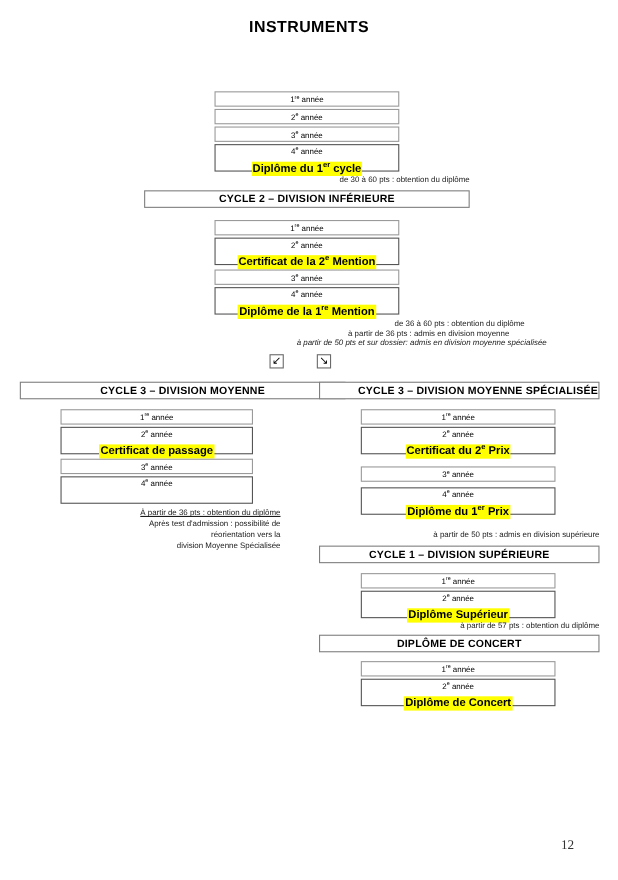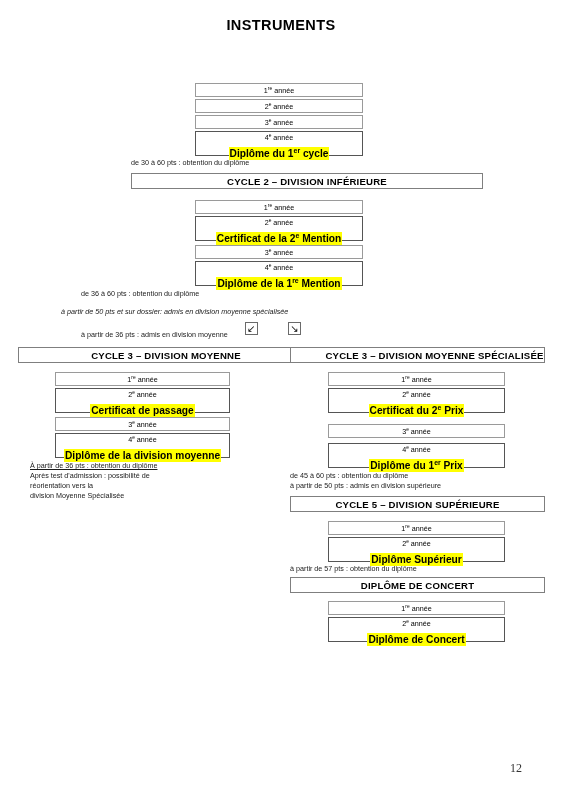--- a/index.html
+++ b/index.html
@@ -81,21 +81,21 @@
     font-size: 10.2px;
     font-weight: bold;
     line-height: 13px;
     background: #ffff00;
     padding: 0 1px;
     white-space: nowrap;
   }
 
   .note {
     position: absolute;
-    text-align: left;
+    text-align: right;
     font-size: 7.2px;
     line-height: 9.5px;
     color: #1a1a1a;
   }
 
   sup {
     font-size: 0.68em;
     vertical-align: super;
     line-height: 0;
   }
@@ -143,42 +143,42 @@
     <span>3<sup>e</sup> année</span>
   </div>
 
   <div class="dip-box" style="left:195px; top:131px; width:168px;">
     <span class="yr">4<sup>e</sup> année</span>
     <span class="dip">Diplôme du 1<sup>er</sup> cycle</span>
   </div>
 
   <div class="note" style="left:131px; top:158px; width:296px;">de 30 à 60 pts : obtention du diplôme</div>
 
-  <div class="hdr-box" style="left:131px; top:173px; width:352px;">CYCLE 2 – DIVISION INFÉRIEURE</div>
+  <div class="hdr-box" style="left:131px; top:173px; width:296px;">CYCLE 2 – DIVISION INFÉRIEURE</div>
 
   <div class="year-box" style="left:195px; top:200px; width:168px;">
     <span>1<sup>re</sup> année</span>
   </div>
 
   <div class="dip-box" style="left:195px; top:216px; width:168px;">
     <span class="yr">2<sup>e</sup> année</span>
     <span class="dip">Certificat de la 2<sup>e</sup> Mention</span>
   </div>
 
   <div class="year-box" style="left:195px; top:245px; width:168px;">
     <span>3<sup>e</sup> année</span>
   </div>
 
   <div class="dip-box" style="left:195px; top:261px; width:168px;">
     <span class="yr">4<sup>e</sup> année</span>
     <span class="dip">Diplôme de la 1<sup>re</sup> Mention</span>
   </div>
 
   <div class="note" style="left:81px; top:289px; width:396px;">de 36 à 60 pts : obtention du diplôme</div>
-  <div class="note" style="left:81px; top:298px; width:396px;margin-top:32px;">à partir de 36 pts : admis en division moyenne</div>
+  <div class="note" style="left:67px; top:298px; width:396px;">à partir de 36 pts : admis en division moyenne</div>
   <div class="note" style="left:61px; top:307px; width:436px;font-style:italic;">à partir de 50 pts et sur dossier: admis en division moyenne spécialisée</div>
 
   <div class="arrow-box" style="left:245px; top:322px;">↙</div>
   <div class="arrow-box" style="left:288px; top:322px;">↘</div>
 
   <div class="hdr-box" style="left:18px; top:347px; width:296px;">CYCLE 3 – DIVISION MOYENNE</div>
 
   <div class="year-box" style="left:55px; top:372px; width:175px;">
     <span>1<sup>re</sup> année</span>
   </div>
@@ -187,21 +187,20 @@
     <span class="yr">2<sup>e</sup> année</span>
     <span class="dip">Certificat de passage</span>
   </div>
 
   <div class="year-box" style="left:55px; top:417px; width:175px;">
     <span>3<sup>e</sup> année</span>
   </div>
 
   <div class="dip-box" style="left:55px; top:433px; width:175px;">
     <span class="yr">4<sup>e</sup> année</span>
-    <span class="dip">Diplôme de la division moyenne</span>
   </div>
 
   <div class="note" style="left:30px; top:461px; width:225px;text-decoration:underline;">À partir de 36 pts : obtention du diplôme</div>
   <div class="note" style="left:30px; top:471px; width:225px;">Après test d'admission : possibilité de</div>
   <div class="note" style="left:30px; top:481px; width:225px;">réorientation vers la</div>
   <div class="note" style="left:30px; top:491px; width:225px;">division Moyenne Spécialisée</div>
 
   <div class="hdr-box" style="left:290px; top:347px; width:255px;padding-left:34px;">CYCLE 3 – DIVISION MOYENNE SPÉCIALISÉE</div>
 
   <div class="year-box" style="left:328px; top:372px; width:177px;">
@@ -215,24 +214,23 @@
 
   <div class="year-box" style="left:328px; top:424px; width:177px;">
     <span>3<sup>e</sup> année</span>
   </div>
 
   <div class="dip-box" style="left:328px; top:443px; width:177px;">
     <span class="yr">4<sup>e</sup> année</span>
     <span class="dip">Diplôme du 1<sup>er</sup> Prix</span>
   </div>
 
-  <div class="note" style="left:290px; top:471px; width:255px;">de 45 à 60 pts : obtention du diplôme</div>
   <div class="note" style="left:290px; top:481px; width:255px;">à partir de 50 pts : admis en division supérieure</div>
 
-  <div class="hdr-box" style="left:290px; top:496px; width:255px;">CYCLE 5 – DIVISION SUPÉRIEURE</div>
+  <div class="hdr-box" style="left:290px; top:496px; width:255px;">CYCLE 1 – DIVISION SUPÉRIEURE</div>
 
   <div class="year-box" style="left:328px; top:521px; width:177px;">
     <span>1<sup>re</sup> année</span>
   </div>
 
   <div class="dip-box" style="left:328px; top:537px; width:177px;">
     <span class="yr">2<sup>e</sup> année</span>
     <span class="dip">Diplôme Supérieur</span>
   </div>
 

